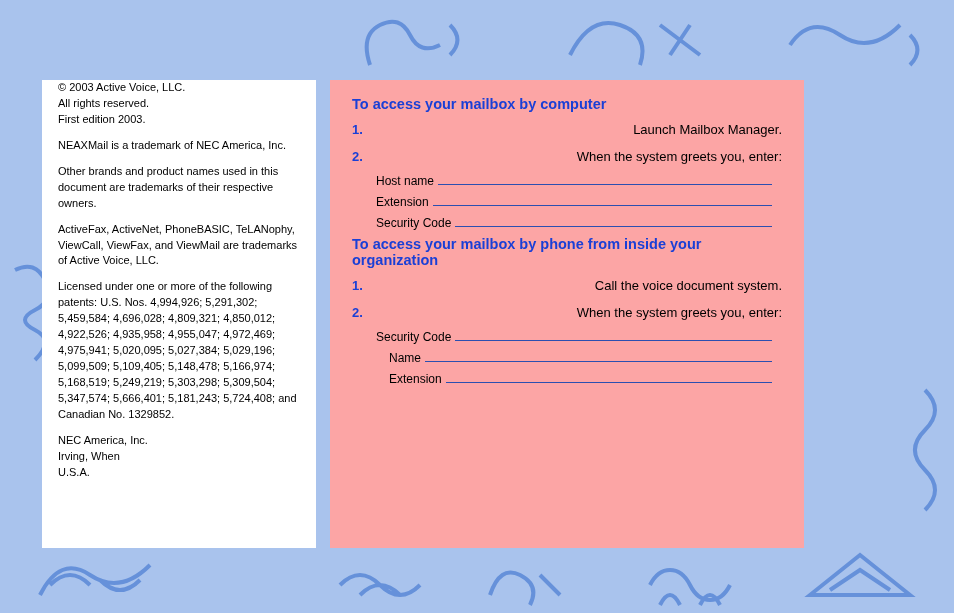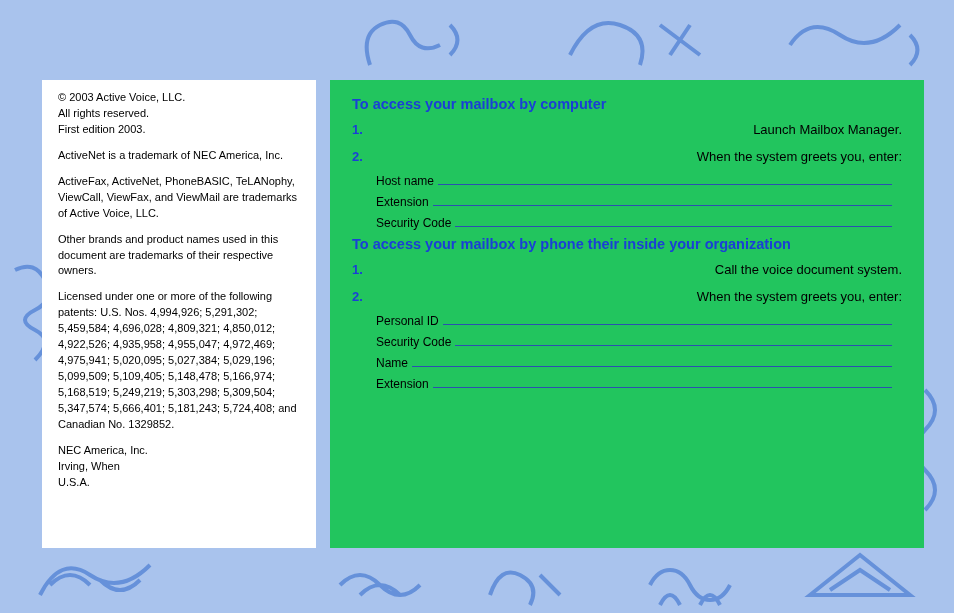--- a/index.html
+++ b/index.html
@@ -18,33 +18,33 @@
     stroke-width: 4;
     opacity: 0.9;
   }
   .panel-left {
     position: absolute;
     left: 42px;
     top: 80px;
     width: 274px;
     height: 468px;
     background: #ffffff;
-    padding: 10px 16px;
+    padding: 0 16px;
     font-size: 11px;
     line-height: 1.45;
     color: #000;
   }
   .panel-left p { margin-bottom: 10px; }
   .panel-right {
     position: absolute;
     left: 330px;
     top: 80px;
-    width: 594px;
+    width: 474px;
     height: 468px;
-    background: #22c55e;
+    background: #fca5a5;
     padding: 16px 22px 4px 22px;
     color: #000;
   }
   .section-heading {
     color: #1a3fd6;
     font-weight: bold;
     font-size: 14.5px;
     margin-bottom: 8px;
     margin-top: 6px;
   }
@@ -69,21 +69,21 @@
     font-size: 12px;
     margin: 6px 0 6px 24px;
   }
   .field-label { white-space: nowrap; margin-right: 4px; }
   .field-line {
     flex: 1;
     border-bottom: 1px solid #2b4fb0;
     height: 12px;
     margin-right: 10px;
   }
-  .assist-rows .field-row { margin-left: 24px; }
+  .assist-rows .field-row { margin-left: 37px; }
 </style>
 </head>
 <body>
 
 <svg class="bg-doodle" style="left:5px; top:260px;" width="60" height="120">
     <path d="M10 10 Q30 0 40 20 Q50 40 30 50 Q10 60 30 70 Q50 80 30 100"></path>
   </svg>
 <svg class="bg-doodle" style="left:30px; top:545px;" width="140" height="70">
     <path d="M10 50 Q30 10 60 30 Q90 50 120 20 M20 40 Q40 20 60 40 M70 35 Q90 55 110 35"></path>
   </svg>
@@ -109,23 +109,23 @@
     <path d="M10 50 Q30 10 60 20 Q90 30 80 60 M100 20 L140 50 M110 50 L130 20"></path>
   </svg>
 <svg class="bg-doodle" style="left:780px; top:5px;" width="170" height="75">
     <path d="M10 40 Q30 10 60 30 Q90 50 120 20 M130 30 Q145 45 130 60"></path>
   </svg>
 
 <div class="panel-left">
   <p style="white-space:pre-line;">© 2003 Active Voice, LLC.
 All rights reserved.
 First edition 2003.</p>
-  <p>ActiveNet is a trademark of NEC America, Inc.</p>
+  <p>NEAXMail is a trademark of NEC America, Inc.</p>
+  <p>Other brands and product names used in this document are trademarks of their respective owners.</p>
   <p>ActiveFax, ActiveNet, PhoneBASIC, TeLANophy, ViewCall, ViewFax, and ViewMail are trademarks of Active Voice, LLC.</p>
-  <p>Other brands and product names used in this document are trademarks of their respective owners.</p>
   <p>Licensed under one or more of the following patents: U.S. Nos. 4,994,926; 5,291,302; 5,459,584; 4,696,028; 4,809,321; 4,850,012; 4,922,526; 4,935,958; 4,955,047; 4,972,469; 4,975,941; 5,020,095; 5,027,384; 5,029,196; 5,099,509; 5,109,405; 5,148,478; 5,166,974; 5,168,519; 5,249,219; 5,303,298; 5,309,504; 5,347,574; 5,666,401; 5,181,243; 5,724,408; and Canadian No. 1329852.</p>
   <p style="white-space:pre-line;">NEC America, Inc.
 Irving, When
 U.S.A.</p>
 </div>
 
 <div class="panel-right">
 
   <div class="section-heading first">To access your mailbox by computer</div>
   <ol class="step-list">
@@ -144,35 +144,31 @@
   </div>
   <div class="field-row">
     <span class="field-label">Extension</span>
     <span class="field-line"></span>
   </div>
   <div class="field-row">
     <span class="field-label">Security Code</span>
     <span class="field-line"></span>
   </div>
 
-  <div class="section-heading">To access your mailbox by phone their inside your organization</div>
+  <div class="section-heading">To access your mailbox by phone from inside your organization</div>
   <ol class="step-list">
     <li class="step-item">
       <span class="step-num">1.</span>
       <span class="step-text">Call the voice document system.</span>
     </li>
     <li class="step-item">
       <span class="step-num">2.</span>
       <span class="step-text">When the system greets you, enter:</span>
     </li>
   </ol>
-  <div class="field-row">
-    <span class="field-label">Personal ID</span>
-    <span class="field-line"></span>
-  </div>
   <div class="field-row">
     <span class="field-label">Security Code</span>
     <span class="field-line"></span>
   </div>
 
   <div class="assist-rows">
     <div class="field-row">
       <span class="field-label">Name</span>
       <span class="field-line"></span>
     </div>

